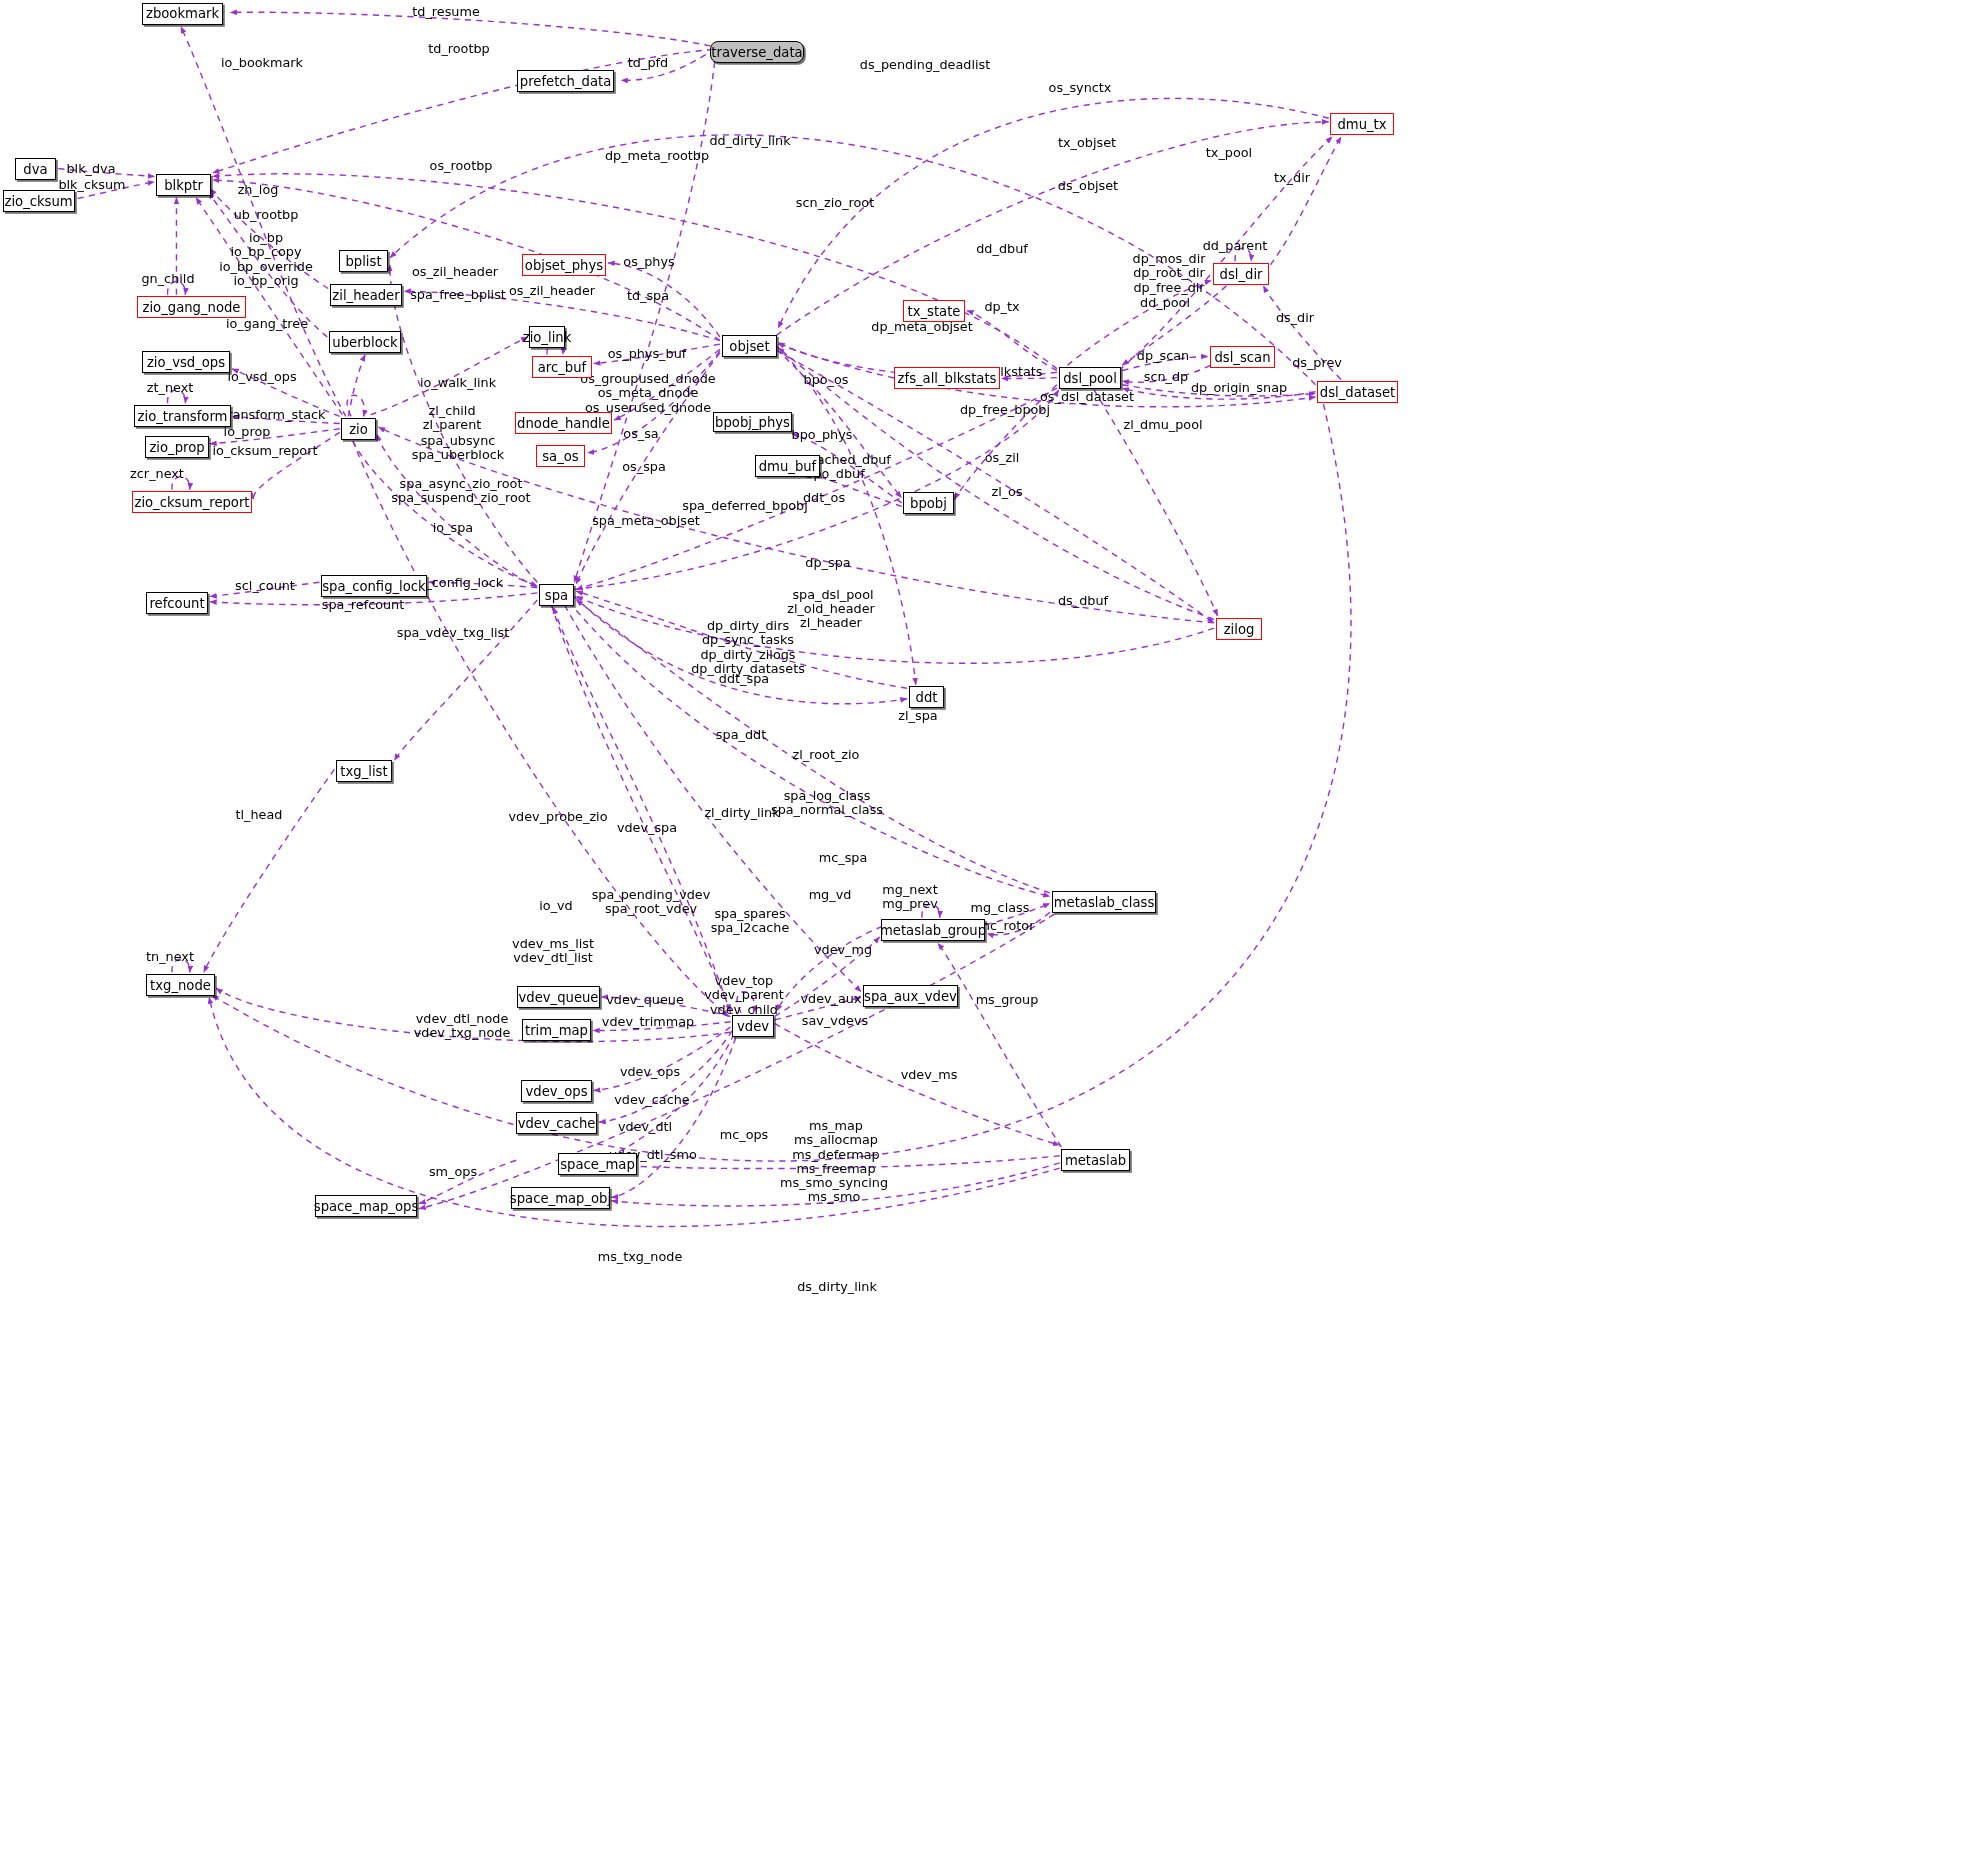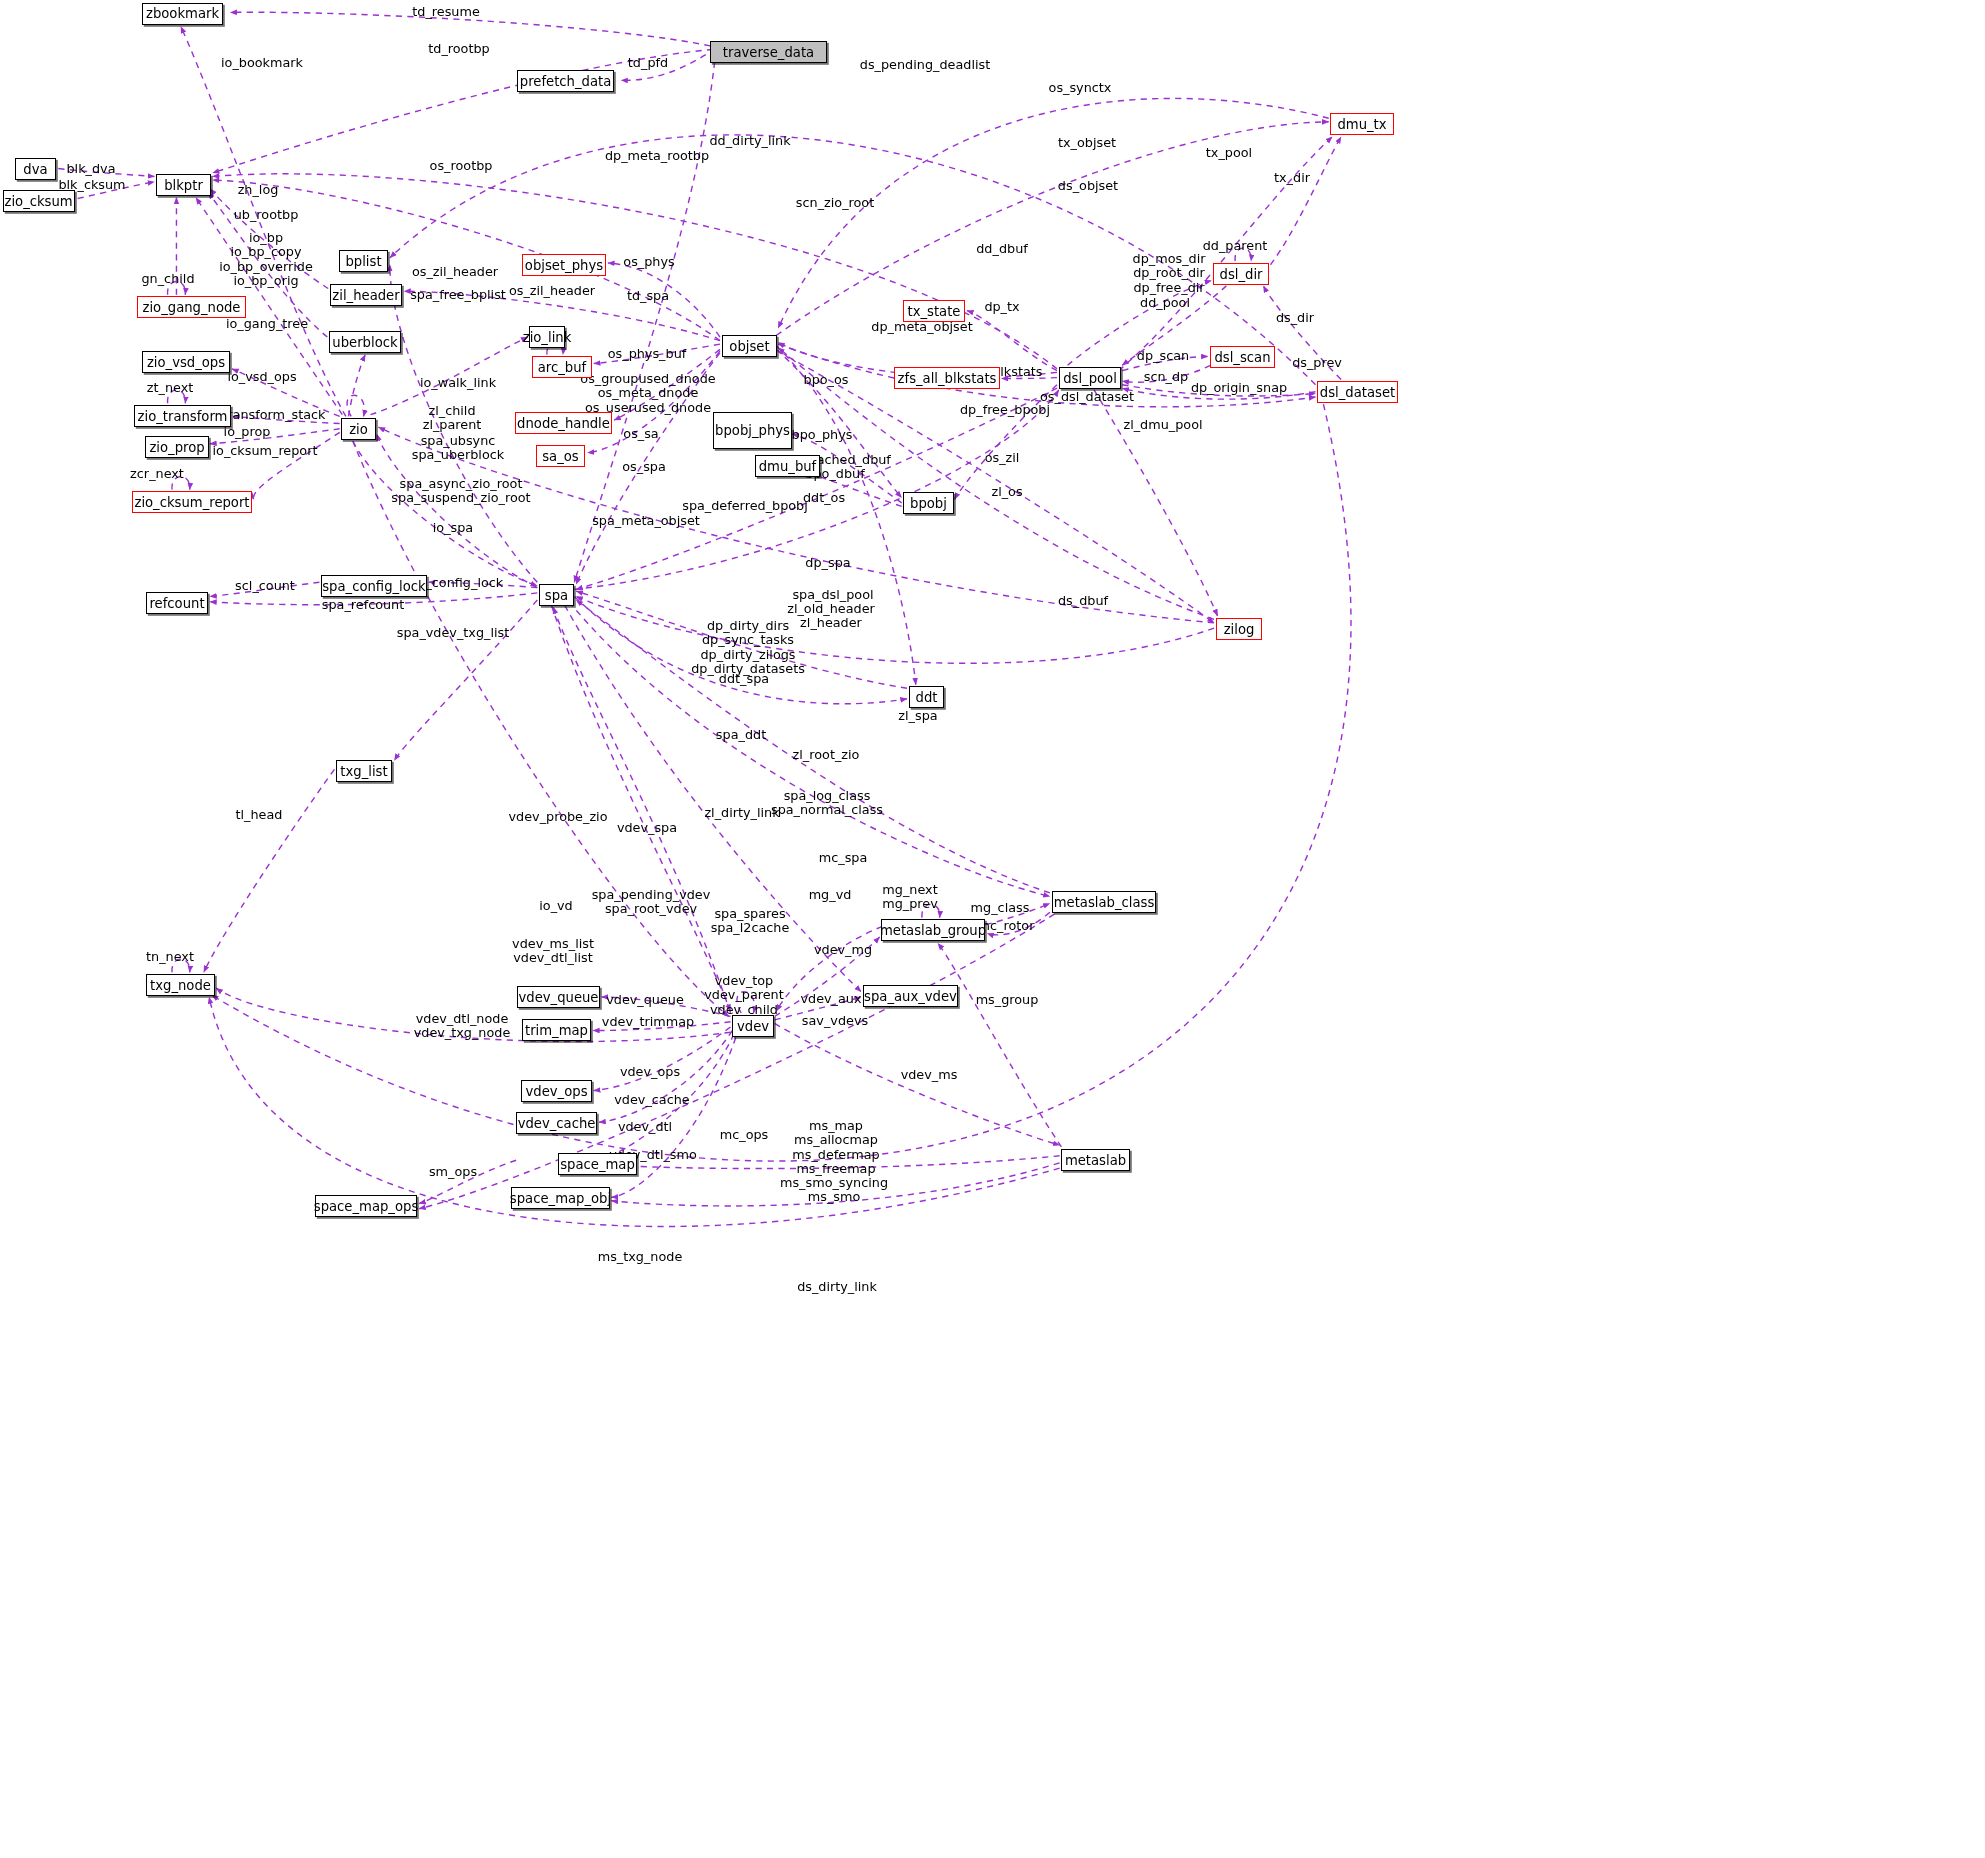--- a/index.html
+++ b/index.html
@@ -146,21 +146,21 @@
         <path d="M 379 872 C 330 940 250 1060 231 1102" marker-end="url(#ah)"></path>
         <path d="M 828 1170 C 600 1200 300 1160 245 1120" marker-end="url(#ah)"></path>
         <path d="M 1201 1324 C 800 1440 300 1420 237 1130" marker-end="url(#ah)"></path>
         <path d="M 1500 458 C 1700 1300 900 1520 240 1128" marker-end="url(#ah)"></path>
         <path d="M 400 500 C 480 700 700 1050 826 1152" marker-end="url(#ah)"></path>
         <path d="M 840 1148 C 822 1116 862 1116 854 1148" marker-end="url(#ah)"></path>
       </g>
   </svg>
   <div id="node-layer">
       <div class="node" style="left: 142px; top: 2.6px; width: 81px; height: 22px;">zbookmark</div>
-      <div class="node root" style="left: 710px; top: 41px; width: 117px; height: 22px;">traverse_data</div>
+      <div class="node root" style="left: 710px; top: 41px; width: 94px; height: 22px; border-radius: 8px;">traverse_data</div>
       <div class="node" style="left: 517px; top: 70px; width: 97px; height: 22px;">prefetch_data</div>
       <div class="node red" style="left: 1330px; top: 113px; width: 64px; height: 22px;">dmu_tx</div>
       <div class="node" style="left: 15px; top: 158px; width: 41px; height: 22px;">dva</div>
       <div class="node" style="left: 156px; top: 174px; width: 55px; height: 22px;">blkptr</div>
       <div class="node" style="left: 2.6px; top: 190px; width: 72px; height: 22px;">zio_cksum</div>
       <div class="node" style="left: 339px; top: 250px; width: 49px; height: 22px;">bplist</div>
       <div class="node red" style="left: 522px; top: 254px; width: 84px; height: 22px;">objset_phys</div>
       <div class="node red" style="left: 1213px; top: 263px; width: 56px; height: 22px;">dsl_dir</div>
       <div class="node" style="left: 330px; top: 284px; width: 72px; height: 22px;">zil_header</div>
       <div class="node red" style="left: 137px; top: 296px; width: 109px; height: 22px;">zio_gang_node</div>
@@ -170,21 +170,21 @@
       <div class="node" style="left: 722px; top: 335px; width: 55px; height: 22px;">objset</div>
       <div class="node red" style="left: 1210px; top: 346px; width: 65px; height: 22px;">dsl_scan</div>
       <div class="node" style="left: 142px; top: 351px; width: 88px; height: 22px;">zio_vsd_ops</div>
       <div class="node red" style="left: 532px; top: 356px; width: 60px; height: 22px;">arc_buf</div>
       <div class="node red" style="left: 894px; top: 367px; width: 106px; height: 22px; text-align: center;">zfs_all_blkstats</div>
       <div class="node" style="left: 1059px; top: 367px; width: 62px; height: 22px;">dsl_pool</div>
       <div class="node red" style="left: 1317px; top: 381px; width: 81px; height: 22px;">dsl_dataset</div>
       <div class="node" style="left: 134px; top: 405px; width: 97px; height: 22px;">zio_transform</div>
       <div class="node red" style="left: 515px; top: 412px; width: 97px; height: 22px;">dnode_handle</div>
       <div class="node" style="left: 341px; top: 418px; width: 35px; height: 22px;">zio</div>
-      <div class="node" style="left: 713px; top: 412px; width: 79px; height: 37px;">bpobj_phys</div>
+      <div class="node" style="left: 713px; top: 412px; width: 79px; height: 20px;">bpobj_phys</div>
       <div class="node" style="left: 145px; top: 436px; width: 64px; height: 22px;">zio_prop</div>
       <div class="node red" style="left: 536px; top: 445px; width: 49px; height: 22px;">sa_os</div>
       <div class="node" style="left: 719px; top: 455px; width: 65px; height: 22px; margin-left: 36px;">dmu_buf</div>
       <div class="node red" style="left: 132px; top: 491px; width: 120px; height: 22px;">zio_cksum_report</div>
       <div class="node" style="left: 903px; top: 492px; width: 51px; height: 22px;">bpobj</div>
       <div class="node" style="left: 321px; top: 575px; width: 106px; height: 22px;">spa_config_lock</div>
       <div class="node" style="left: 539px; top: 584px; width: 35px; height: 22px;">spa</div>
       <div class="node" style="left: 146px; top: 592px; width: 62px; height: 22px;">refcount</div>
       <div class="node red" style="left: 1216px; top: 618px; width: 46px; height: 22px;">zilog</div>
       <div class="node" style="left: 909px; top: 686px; width: 35px; height: 22px;">ddt</div>

